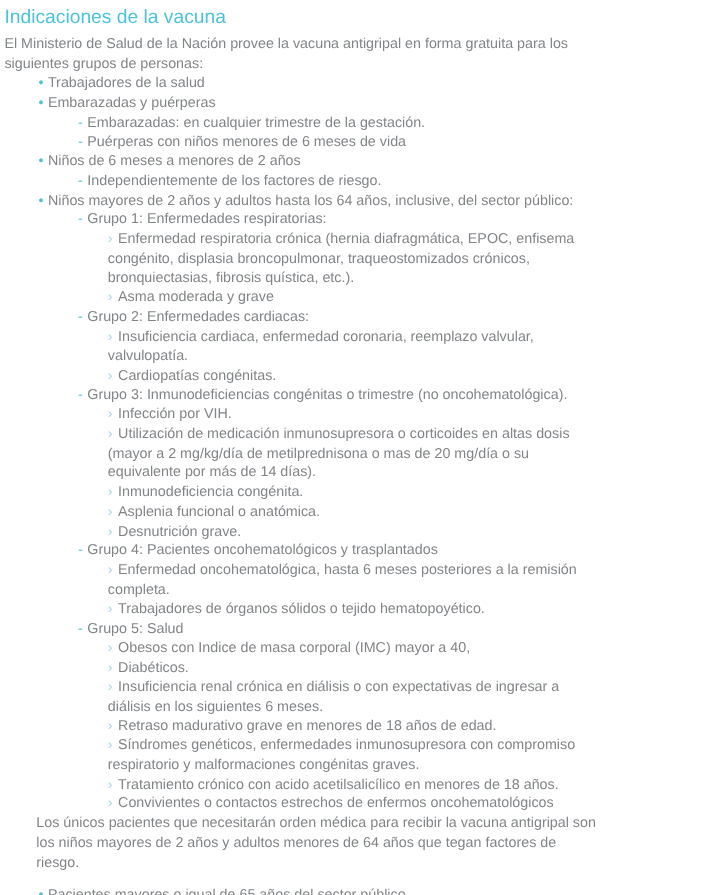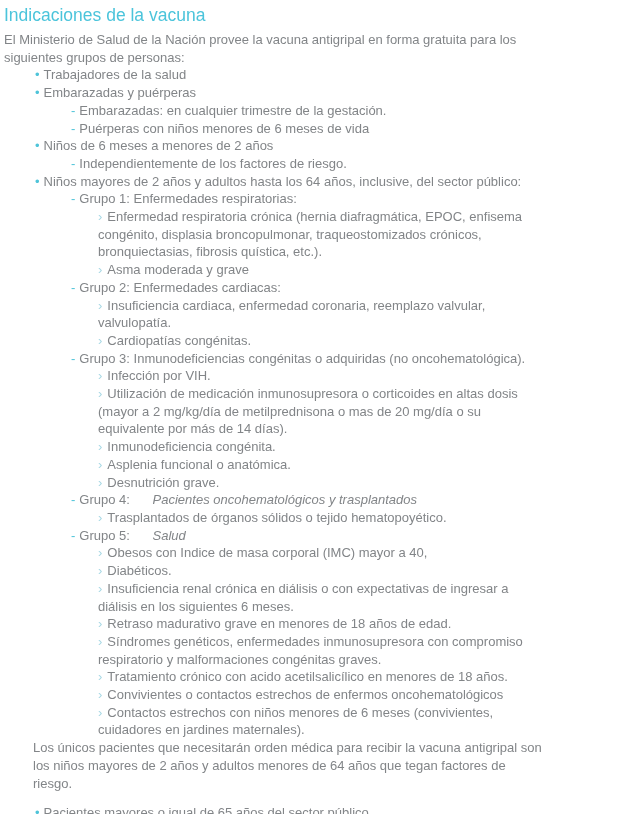--- a/index.html
+++ b/index.html
@@ -33,21 +33,21 @@
   .intro{margin:0;}
   .item{margin:0;}
   .item.l1{padding-left:31px;}
   .item.l2{padding-left:67px;}
   .item.l3{padding-left:94px;}
   .marker{white-space:pre;}
   .l1 .marker{color:var(--bullet);margin-right:4px;}
   .l2 .marker{color:var(--bullet);margin-right:4px;}
   .l3 .marker{color:var(--chevron);margin-right:5px;}
   .note{margin:0 0 12px 29px;}
-  .it{font-style:italic;margin-left:19px;}
+  .it{}
 </style>
 </head>
 <body>
 
 <div class="doc">
   <h1 class="title">Indicaciones de la vacuna</h1>
   <p class="intro">El Ministerio de Salud de la Nación provee la vacuna antigripal en forma gratuita para los siguientes grupos de personas:</p>
   <div id="list-main">
       <div class="item l1"><span class="marker">•</span><span>Trabajadores de la salud</span></div>
       <div class="item l1"><span class="marker">•</span><span>Embarazadas y puérperas</span></div>
@@ -55,35 +55,35 @@
       <div class="item l2"><span class="marker">-</span><span>Puérperas con niños menores de 6 meses de vida</span></div>
       <div class="item l1"><span class="marker">•</span><span>Niños de 6 meses a menores de 2 años</span></div>
       <div class="item l2"><span class="marker">-</span><span>Independientemente de los factores de riesgo.</span></div>
       <div class="item l1"><span class="marker">•</span><span>Niños mayores de 2 años y adultos hasta los 64 años, inclusive, del sector público:</span></div>
       <div class="item l2"><span class="marker">-</span><span>Grupo 1: Enfermedades respiratorias:</span></div>
       <div class="item l3"><span class="marker">›</span><span>Enfermedad respiratoria crónica (hernia diafragmática, EPOC, enfisema congénito, displasia broncopulmonar, traqueostomizados crónicos, bronquiectasias, fibrosis quística, etc.).</span></div>
       <div class="item l3"><span class="marker">›</span><span>Asma moderada y grave</span></div>
       <div class="item l2"><span class="marker">-</span><span>Grupo 2: Enfermedades cardiacas:</span></div>
       <div class="item l3"><span class="marker">›</span><span>Insuficiencia cardiaca, enfermedad coronaria, reemplazo valvular, valvulopatía.</span></div>
       <div class="item l3"><span class="marker">›</span><span>Cardiopatías congénitas.</span></div>
-      <div class="item l2"><span class="marker">-</span><span>Grupo 3: Inmunodeficiencias congénitas o adquiridas (no oncohematológica).</span></div>
+      <div class="item l2"><span class="marker">-</span><span>Grupo 3: Inmunodeficiencias congénitas o trimestre (no oncohematológica).</span></div>
       <div class="item l3"><span class="marker">›</span><span>Infección por VIH.</span></div>
       <div class="item l3"><span class="marker">›</span><span>Utilización de medicación inmunosupresora o corticoides en altas dosis (mayor a 2 mg/kg/día de metilprednisona o mas de 20 mg/día o su equivalente por más de 14 días).</span></div>
       <div class="item l3"><span class="marker">›</span><span>Inmunodeficiencia congénita.</span></div>
       <div class="item l3"><span class="marker">›</span><span>Asplenia funcional o anatómica.</span></div>
       <div class="item l3"><span class="marker">›</span><span>Desnutrición grave.</span></div>
       <div class="item l2"><span class="marker">-</span><span>Grupo 4: </span><span class="it">Pacientes oncohematológicos y trasplantados</span></div>
-      <div class="item l3"><span class="marker">›</span><span>Trasplantados de órganos sólidos o tejido hematopoyético.</span></div>
+      <div class="item l3"><span class="marker">›</span><span>Enfermedad oncohematológica, hasta 6 meses posteriores a la remisión completa.</span></div>
+      <div class="item l3"><span class="marker">›</span><span>Trabajadores de órganos sólidos o tejido hematopoyético.</span></div>
       <div class="item l2"><span class="marker">-</span><span>Grupo 5: </span><span class="it">Salud</span></div>
       <div class="item l3"><span class="marker">›</span><span>Obesos con Indice de masa corporal (IMC) mayor a 40,</span></div>
       <div class="item l3"><span class="marker">›</span><span>Diabéticos.</span></div>
       <div class="item l3"><span class="marker">›</span><span>Insuficiencia renal crónica en diálisis o con expectativas de ingresar a diálisis en los siguientes 6 meses.</span></div>
       <div class="item l3"><span class="marker">›</span><span>Retraso madurativo grave en menores de 18 años de edad.</span></div>
       <div class="item l3"><span class="marker">›</span><span>Síndromes genéticos, enfermedades inmunosupresora con compromiso respiratorio y malformaciones congénitas graves.</span></div>
       <div class="item l3"><span class="marker">›</span><span>Tratamiento crónico con acido acetilsalicílico en menores de 18 años.</span></div>
       <div class="item l3"><span class="marker">›</span><span>Convivientes o contactos estrechos de enfermos oncohematológicos</span></div>
-      <div class="item l3"><span class="marker">›</span><span>Contactos estrechos con niños menores de 6 meses (convivientes, cuidadores en jardines maternales).</span></div>
     </div>
   <p class="note">Los únicos pacientes que necesitarán orden médica para recibir la vacuna antigripal son los niños mayores de 2 años y adultos menores de 64 años que tegan factores de riesgo.</p>
   <div id="list-after">
       <div class="item l1"><span class="marker">•</span><span>Pacientes mayores o igual de 65 años del sector público.</span></div>
     </div>
 </div>
 
 </body></html>

